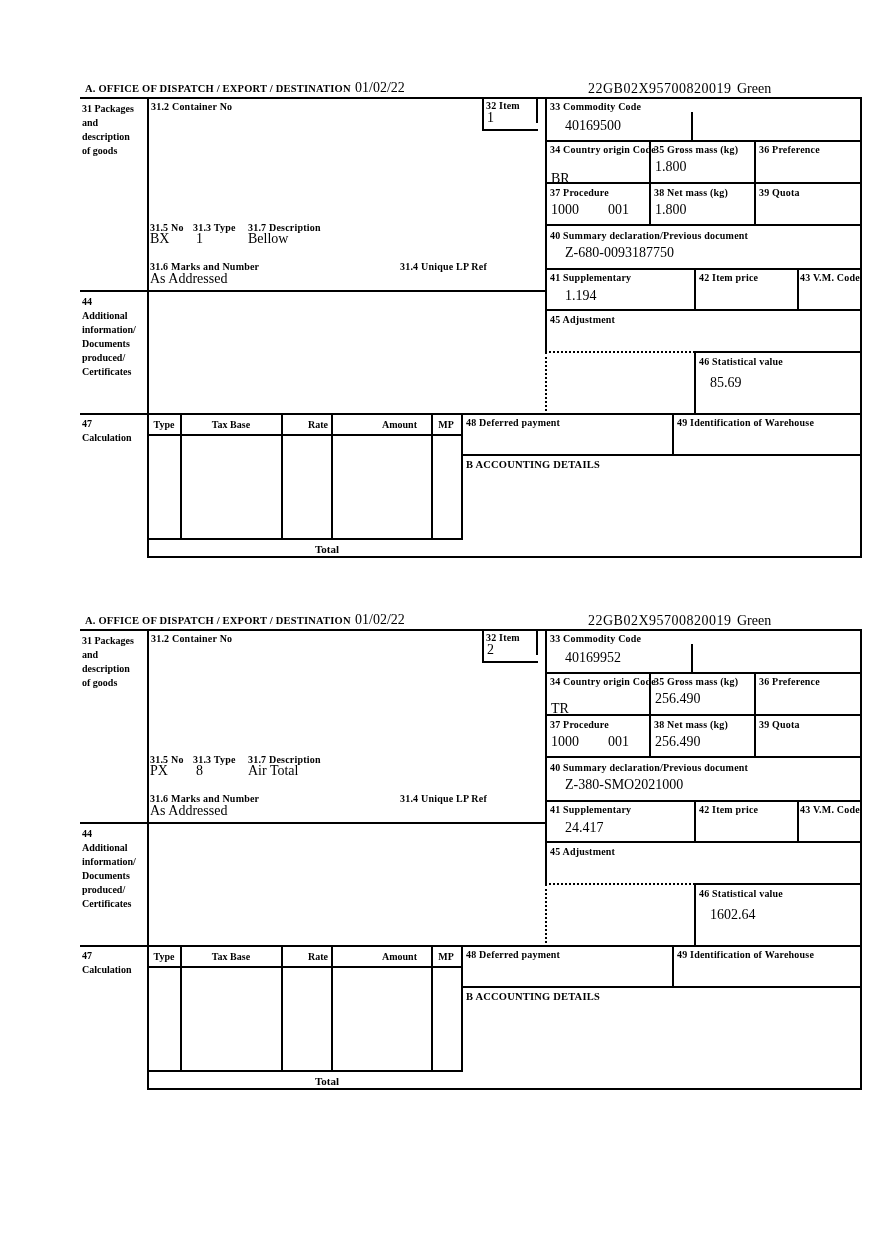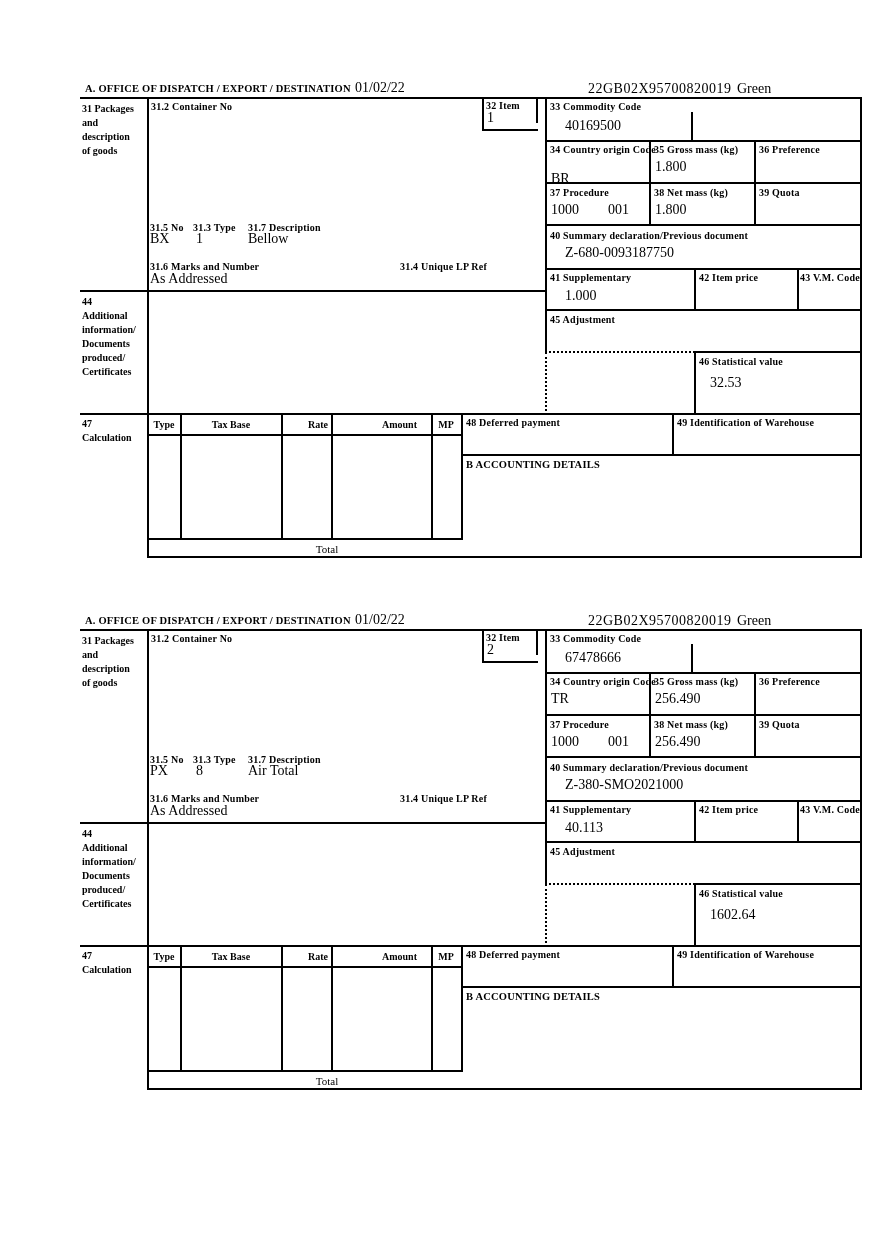--- a/index.html
+++ b/index.html
@@ -12,21 +12,21 @@
     overflow:hidden;
   }
   .block{position:absolute;left:0;width:882px;height:500px;}
   .ln{position:absolute;background:#000;}
   .lnd-h{position:absolute;border-top:2px dotted #000;height:0;background:none;}
   .lnd-v{position:absolute;border-left:2px dotted #000;width:0;background:none;}
   .lbl{position:absolute;font-size:10px;font-weight:bold;letter-spacing:0.2px;white-space:nowrap;line-height:11px;}
   .lblcol{position:absolute;font-size:10px;font-weight:bold;line-height:14px;white-space:nowrap;}
   .val{position:absolute;font-size:14px;font-weight:normal;white-space:nowrap;line-height:15px;}
   .th{position:absolute;font-size:10px;font-weight:bold;top:339px;}
-  .total{position:absolute;font-size:11px;font-weight:normal;left:147px;width:360px;text-align:center;top:463px;}
+  .total{position:absolute;font-size:11px;font-weight:bold;left:147px;width:360px;text-align:center;top:463px;}
 </style>
 </head>
 <body>
 
 <div class="block" style="top: 80px;">
 
   <div class="lbl" style="left:85px;top:3px;font-size:10.5px">A.  OFFICE OF DISPATCH / EXPORT / DESTINATION</div>
   <div class="val" style="left:355px;top:0px">01/02/22</div>
   <div class="val" style="left:588px;top:1px;letter-spacing:0.5px">22GB02X95700820019</div>
   <div class="val" style="left:737px;top:1px">Green</div>
@@ -109,26 +109,26 @@
   <div class="lbl" style="left:550px;top:107px">37 Procedure</div>
   <div class="val" style="left:551px;top:122px">1000</div>
   <div class="val" style="left:608px;top:122px">001</div>
   <div class="lbl" style="left:654px;top:107px">38 Net mass (kg)</div>
   <div class="val" style="left:655px;top:122px">1.800</div>
   <div class="lbl" style="left:759px;top:107px">39 Quota</div>
 
   <div class="lbl" style="left:550px;top:150px">40 Summary declaration/Previous document</div>
   <div class="val" style="left:565px;top:165px">Z-680-0093187750</div>
   <div class="lbl" style="left:550px;top:192px">41 Supplementary</div>
-  <div class="val" style="left:565px;top:208px">1.000</div>
+  <div class="val" style="left:565px;top:208px">1.194</div>
   <div class="lbl" style="left:699px;top:192px">42 Item price</div>
   <div class="lbl" style="left:800px;top:192px">43 V.M. Code</div>
   <div class="lbl" style="left:550px;top:234px">45 Adjustment</div>
   <div class="lbl" style="left:699px;top:276px">46 Statistical value</div>
-  <div class="val" style="left:710px;top:295px">32.53</div>
+  <div class="val" style="left:710px;top:295px">85.69</div>
 
   <div class="th" style="left:147px;width:34px;text-align:center">Type</div>
   <div class="th" style="left:181px;width:100px;text-align:center">Tax Base</div>
   <div class="th" style="left:281px;width:47px;text-align:right">Rate</div>
   <div class="th" style="left:331px;width:86px;text-align:right">Amount</div>
   <div class="th" style="left:431px;width:30px;text-align:center">MP</div>
   <div class="total">Total</div>
 
   <div class="lbl" style="left:466px;top:337px">48 Deferred payment</div>
   <div class="lbl" style="left:677px;top:337px">49 Identification of Warehouse</div>
@@ -205,37 +205,37 @@
   <div class="lbl" style="left:193px;top:142px">31.3 Type</div>
   <div class="lbl" style="left:248px;top:142px">31.7 Description</div>
   <div class="val" style="left:150px;top:151px">PX</div>
   <div class="val" style="left:196px;top:151px">8</div>
   <div class="val" style="left:248px;top:151px">Air Total</div>
   <div class="lbl" style="left:150px;top:181px">31.6 Marks and Number</div>
   <div class="lbl" style="left:400px;top:181px">31.4 Unique LP Ref</div>
   <div class="val" style="left:150px;top:191px">As Addressed</div>
 
   <div class="lbl" style="left:550px;top:21px">33 Commodity Code</div>
-  <div class="val" style="left:565px;top:38px">67478666</div>
+  <div class="val" style="left:565px;top:38px">40169952</div>
   <div class="lbl" style="left:550px;top:64px">34 Country origin Code</div>
-  <div class="val" style="left:551px;top:79px">TR</div>
+  <div class="val" style="left:551px;top:89px">TR</div>
   <div class="lbl" style="left:654px;top:64px">35 Gross mass (kg)</div>
   <div class="val" style="left:655px;top:79px">256.490</div>
   <div class="lbl" style="left:759px;top:64px">36 Preference</div>
   <div class="lbl" style="left:550px;top:107px">37 Procedure</div>
   <div class="val" style="left:551px;top:122px">1000</div>
   <div class="val" style="left:608px;top:122px">001</div>
   <div class="lbl" style="left:654px;top:107px">38 Net mass (kg)</div>
   <div class="val" style="left:655px;top:122px">256.490</div>
   <div class="lbl" style="left:759px;top:107px">39 Quota</div>
 
   <div class="lbl" style="left:550px;top:150px">40 Summary declaration/Previous document</div>
   <div class="val" style="left:565px;top:165px">Z-380-SMO2021000</div>
   <div class="lbl" style="left:550px;top:192px">41 Supplementary</div>
-  <div class="val" style="left:565px;top:208px">40.113</div>
+  <div class="val" style="left:565px;top:208px">24.417</div>
   <div class="lbl" style="left:699px;top:192px">42 Item price</div>
   <div class="lbl" style="left:800px;top:192px">43 V.M. Code</div>
   <div class="lbl" style="left:550px;top:234px">45 Adjustment</div>
   <div class="lbl" style="left:699px;top:276px">46 Statistical value</div>
   <div class="val" style="left:710px;top:295px">1602.64</div>
 
   <div class="th" style="left:147px;width:34px;text-align:center">Type</div>
   <div class="th" style="left:181px;width:100px;text-align:center">Tax Base</div>
   <div class="th" style="left:281px;width:47px;text-align:right">Rate</div>
   <div class="th" style="left:331px;width:86px;text-align:right">Amount</div>

